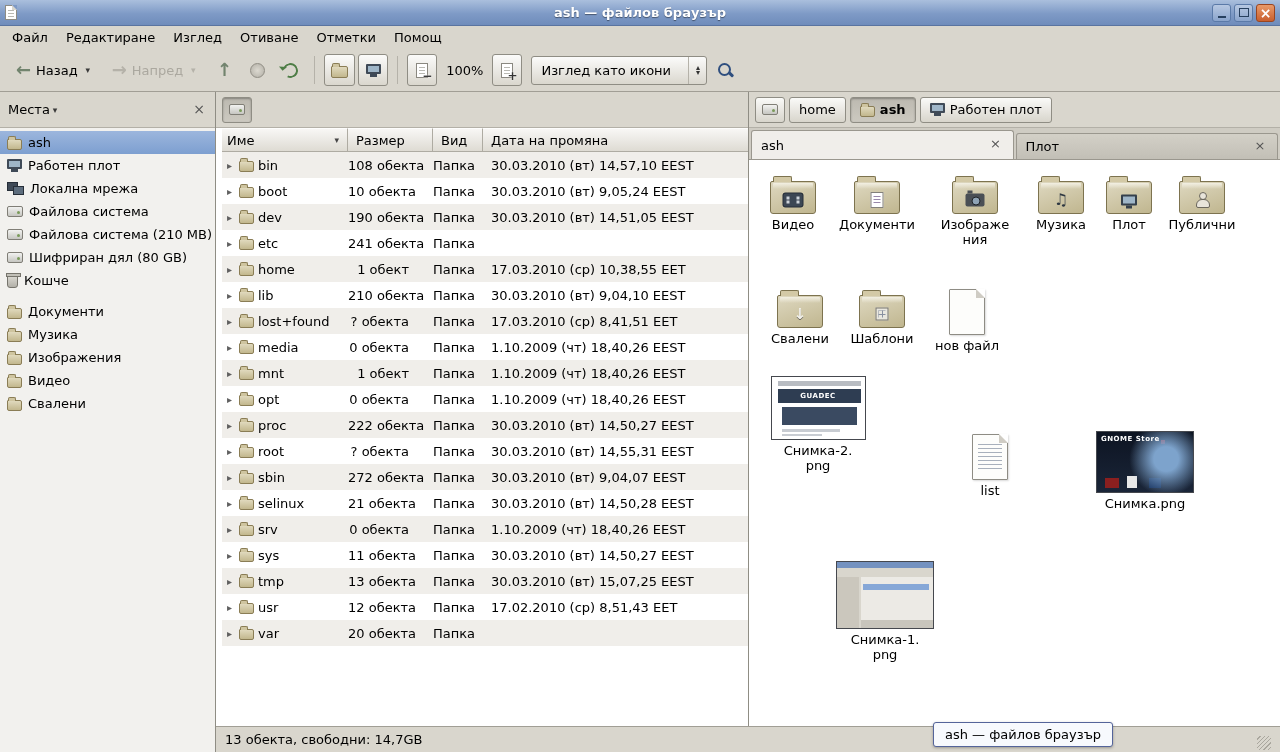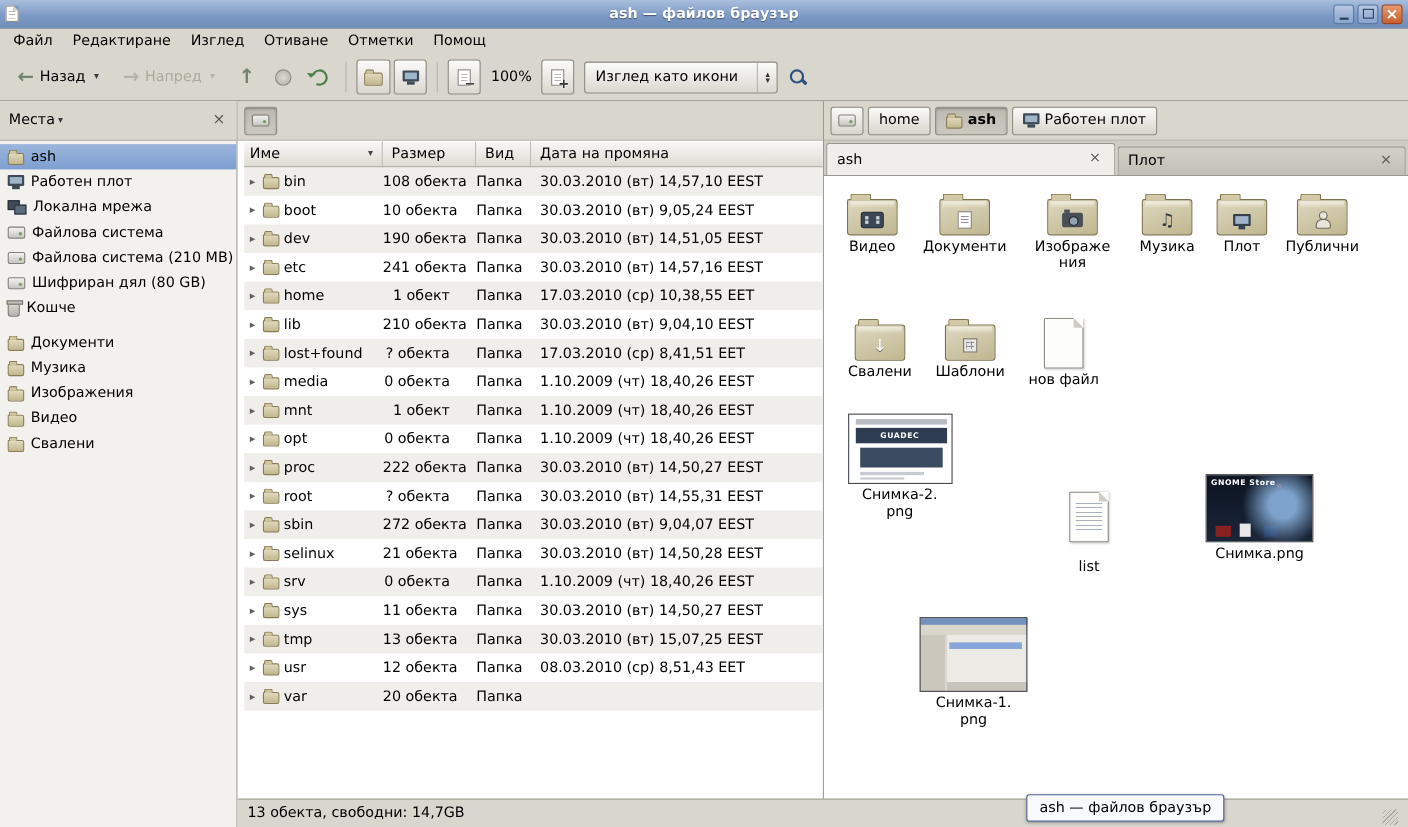--- a/index.html
+++ b/index.html
@@ -361,21 +361,20 @@
               <div class="td c-date">30.03.2010 (вт) 14,51,05 EEST</div>
             </div>
             <div class="trow">
               <div class="td c-name">
                 <span class="expander"></span>
                 <span class="ic ic-folder"></span>
                 <span class="fname">etc</span>
               </div>
               <div class="td c-size">241 обекта</div>
               <div class="td c-type">Папка</div>
-              <div class="td c-date">30.03.2010 (вт) 14,57,16 EEST</div>
             </div>
             <div class="trow stripe">
               <div class="td c-name">
                 <span class="expander"></span>
                 <span class="ic ic-folder"></span>
                 <span class="fname">home</span>
               </div>
               <div class="td c-size">1 обект</div>
               <div class="td c-type">Папка</div>
               <div class="td c-date">17.03.2010 (ср) 10,38,55 EET</div>
@@ -501,21 +500,21 @@
               <div class="td c-date">30.03.2010 (вт) 15,07,25 EEST</div>
             </div>
             <div class="trow">
               <div class="td c-name">
                 <span class="expander"></span>
                 <span class="ic ic-folder"></span>
                 <span class="fname">usr</span>
               </div>
               <div class="td c-size">12 обекта</div>
               <div class="td c-type">Папка</div>
-              <div class="td c-date">08.03.2010 (ср) 8,51,43 EET</div>
+              <div class="td c-date">17.02.2010 (ср) 8,51,43 EET</div>
             </div>
             <div class="trow stripe">
               <div class="td c-name">
                 <span class="expander"></span>
                 <span class="ic ic-folder"></span>
                 <span class="fname">var</span>
               </div>
               <div class="td c-size">20 обекта</div>
               <div class="td c-type">Папка</div>
             </div>
@@ -602,21 +601,21 @@
           <div class="ivitem" style="left: 178px; top: 127px; width: 80px;">
             <span class="file-lg"></span>
             <div class="iv-label">нов файл</div>
           </div>
           <div class="ivitem" style="left: 34px; top: 216px; width: 70px;">
             <span class="thumb image-snimka2">
               <span class="thumb-text">GUADEC</span>
             </span>
             <div class="iv-label">Снимка-2.png</div>
           </div>
-          <div class="ivitem" style="left: 211px; top: 285px; width: 60px; gap: 12px;">
+          <div class="ivitem" style="left: 211px; top: 272px; width: 60px;">
             <span class="file-lg lines"></span>
             <div class="iv-label">list</div>
           </div>
           <div class="ivitem" style="left: 338px; top: 271px; width: 84px; margin-left: 16px;">
             <span class="thumb image-snimka">
               <span class="thumb-text">GNOME Store</span>
             </span>
             <div class="iv-label">Снимка.png</div>
           </div>
           <div class="ivitem" style="left: 101px; top: 401px; width: 70px;">

